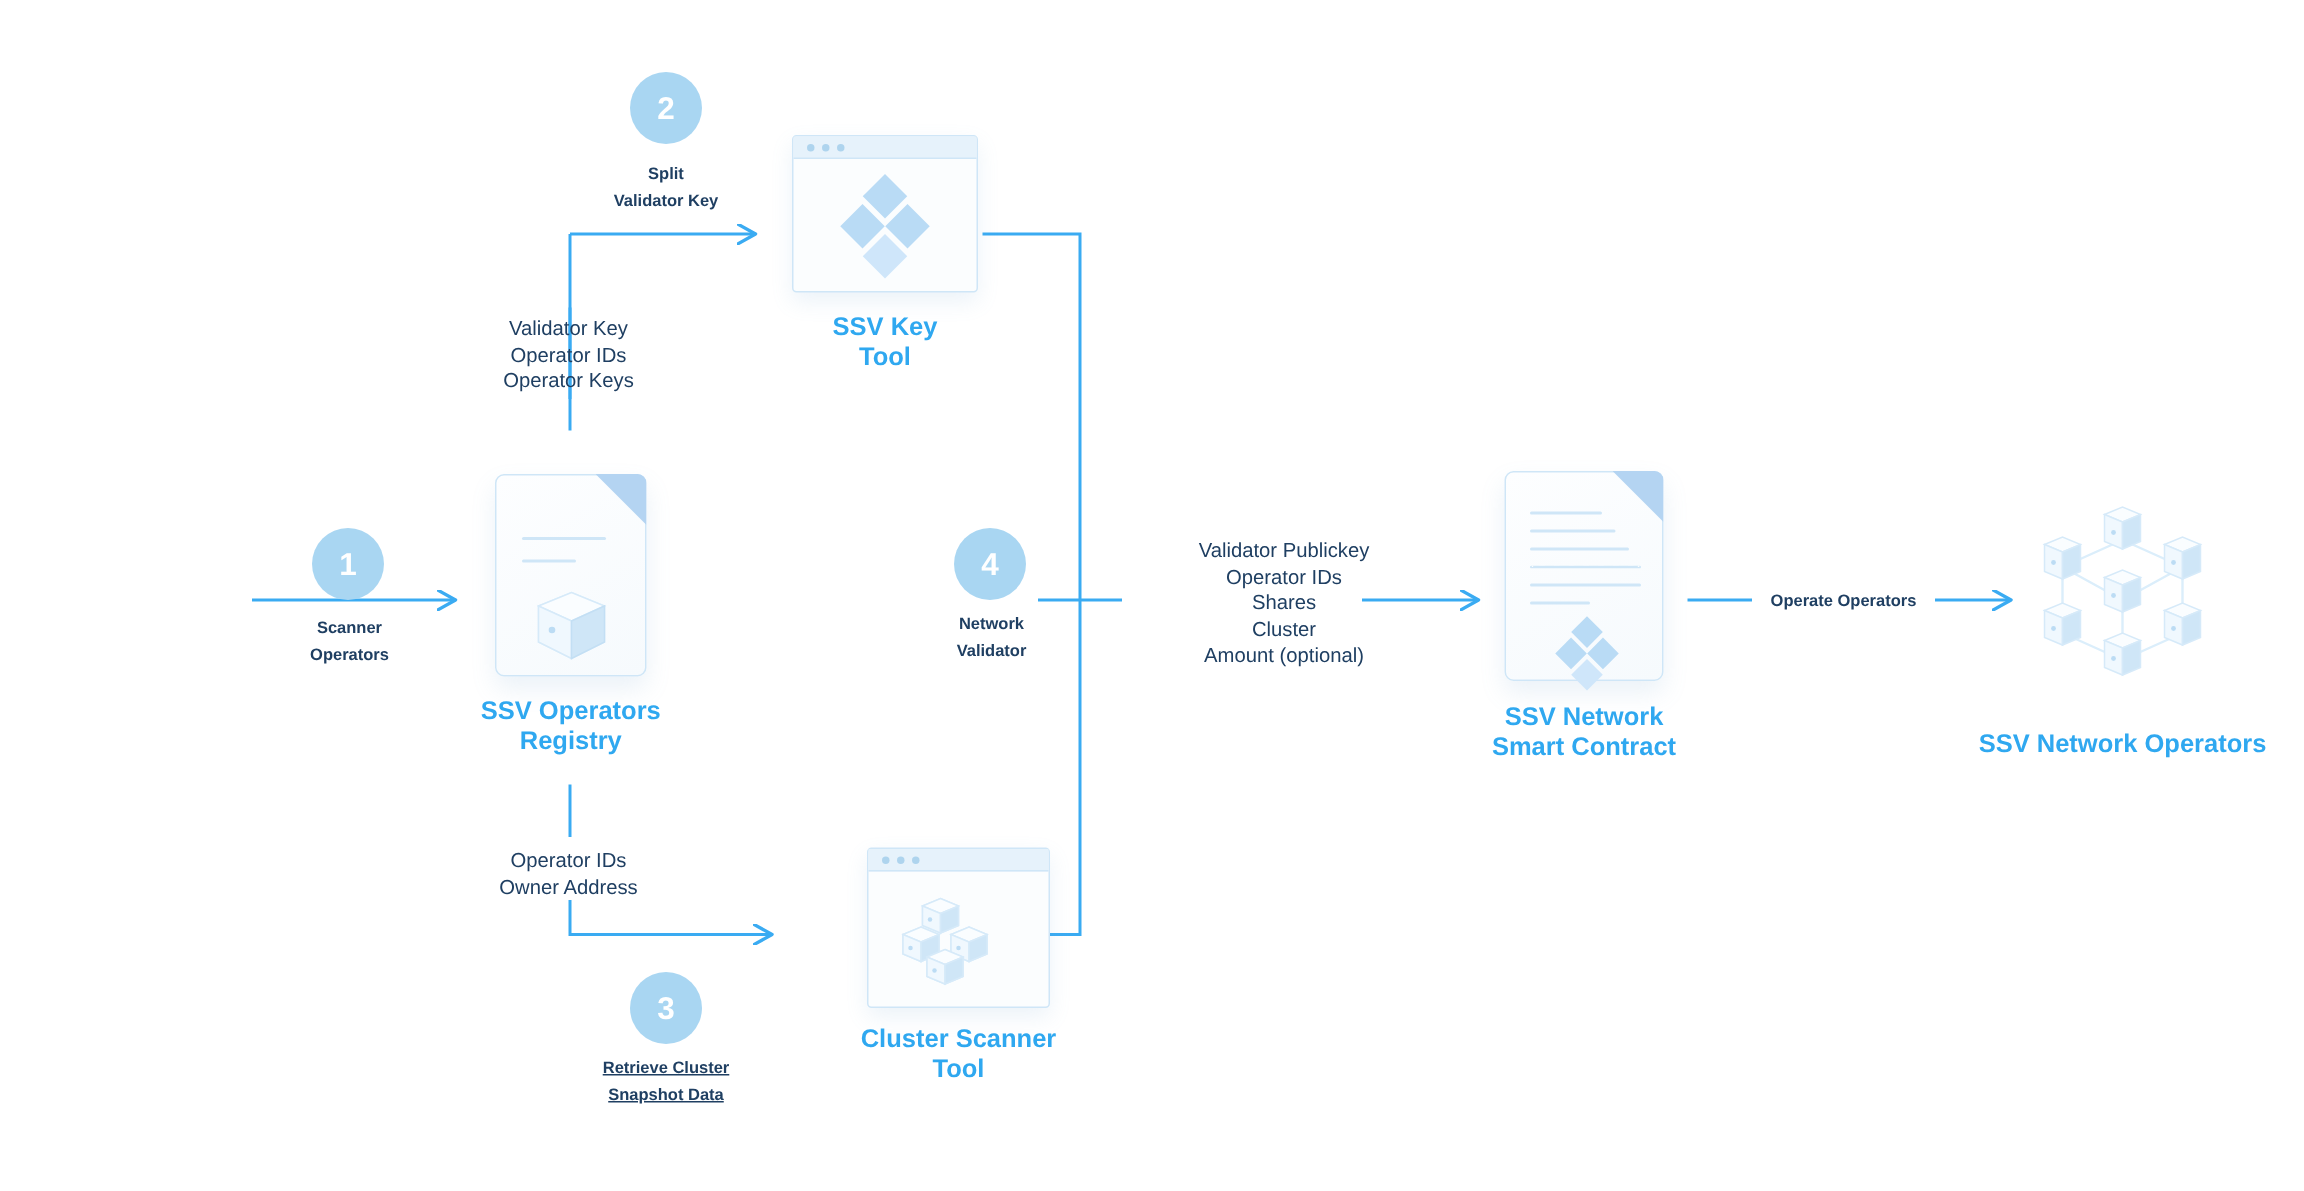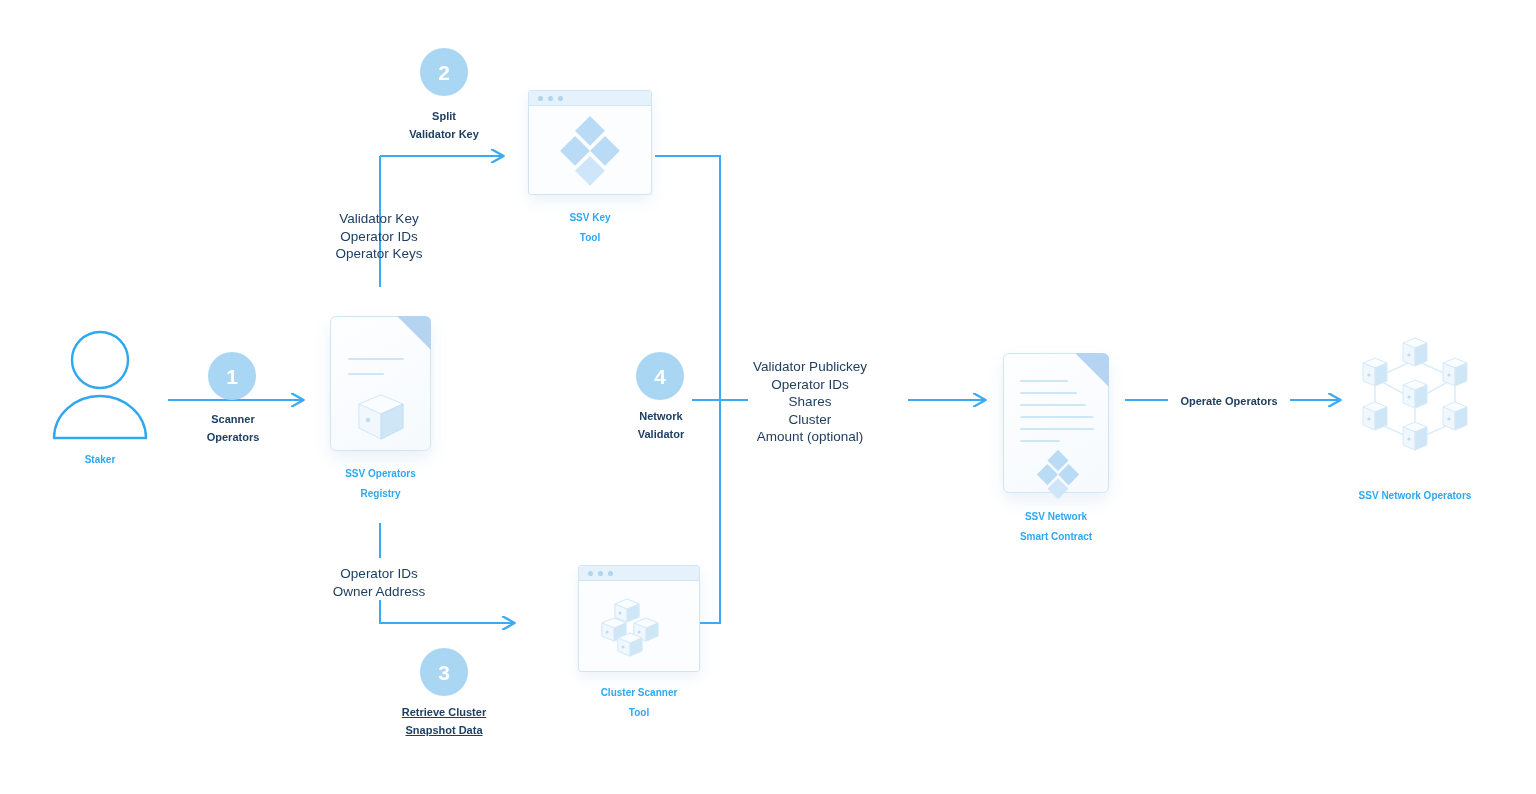--- a/index.html
+++ b/index.html
@@ -24,21 +24,21 @@
   .node {
     position: absolute;
   }
   .node-label {
     position: absolute;
     width: 260px;
     left: 50%;
     transform: translateX(-50%);
     text-align: center;
     color: #2fa8f0;
-    font-size: 10px;
+    font-size: 17px;
     font-weight: bold;
     line-height: 20px;
     white-space: pre-line;
   }
   .wire-label {
     position: absolute;
     text-align: center;
     color: #1f3f62;
     font-size: 13.5px;
     line-height: 17.5px;
@@ -149,27 +149,20 @@
       <line x1="720" y1="400" x2="748" y2="400"></line>
       <line x1="692" y1="400" x2="720" y2="400"></line>
 
       <line x1="908" y1="400" x2="985" y2="400" marker-end="url(#arrow)"></line>
 
       <line x1="1125" y1="400" x2="1168" y2="400"></line>
       <line x1="1290" y1="400" x2="1340" y2="400" marker-end="url(#arrow)"></line>
     </g>
   </svg>
 
-  <div class="node" style="left:52px; top:328px; width:96px; height:112px;">
-    <svg class="staker-svg" width="96" height="112" viewBox="0 0 96 112">
-      <circle cx="48" cy="32" r="28" fill="none" stroke="#2fa8f0" stroke-width="2.4"></circle>
-      <path d="M 2 110 A 46 42 0 0 1 94 110 Z" fill="none" stroke="#2fa8f0" stroke-width="2.4" stroke-linejoin="round"></path>
-    </svg>
-    <div class="node-label" style="top:122px;">Staker</div>
-  </div>
 
   <div class="step" style="left:208px; top:352px;">1</div>
   <div class="wire-label bold" style="left:233px; top:411px;">Scanner
 Operators</div>
 
   <div class="node" style="left:330px; top:316px; width:101px; height:112px;">
     <div class="doccard" style="width:101px; height:135px;">
       <div class="fold"></div>
       <div class="docline" style="left:17px; top:41px; width:56px;"></div>
       <div class="docline" style="left:17px; top:56px; width:36px;"></div>
@@ -259,27 +252,27 @@
       </div>
     </div>
     <div class="node-label" style="top:118px;">Cluster Scanner
 Tool</div>
   </div>
 
   <div class="step" style="left:636px; top:352px;">4</div>
   <div class="wire-label bold" style="left:661px; top:408px;">Network
 Validator</div>
 
-  <div class="wire-label" style="left:810px; top:358px;">Validator Publickey
+  <div class="wire-label" style="left:856px; top:358px;">Validator Publickey
 Operator IDs
 Shares
 Cluster
 Amount (optional)</div>
 
-  <div class="node" style="left:1003px; top:314px; width:106px; height:140px;margin-top:39px;">
+  <div class="node" style="left:1003px; top:314px; width:106px; height:140px;">
     <div class="doccard" style="width:106px; height:140px;">
       <div class="fold"></div>
       <div class="docline" style="left:16px; top:26px; width:48px;"></div>
       <div class="docline" style="left:16px; top:38px; width:57px;"></div>
       <div class="docline" style="left:16px; top:50px; width:66px;"></div>
       <div class="docline dashed" style="left:16px; top:62px; width:74px;"></div>
       <div class="docline" style="left:16px; top:74px; width:74px;"></div>
       <div class="docline" style="left:16px; top:86px; width:40px;"></div>
       <svg style="position:absolute; left:32px; top:94px;" width="44" height="52" viewBox="0 0 62 72">
         <rect x="31" y="2" width="21" height="21" transform="rotate(45 31 2)" fill="#b9dbf5"></rect>

